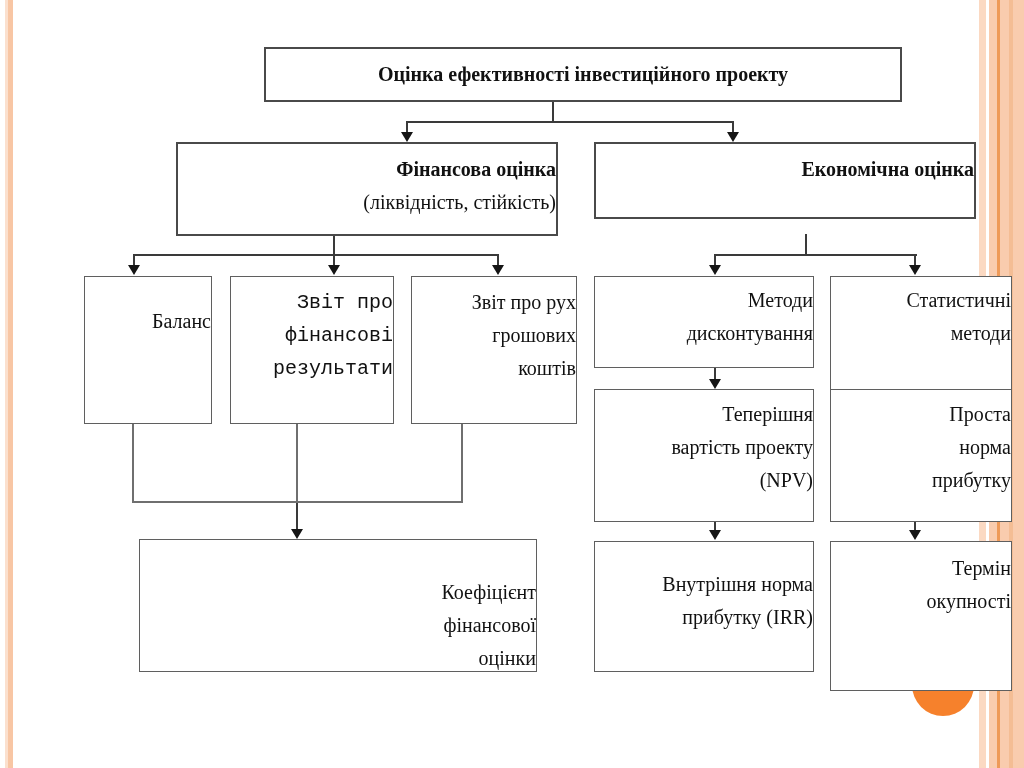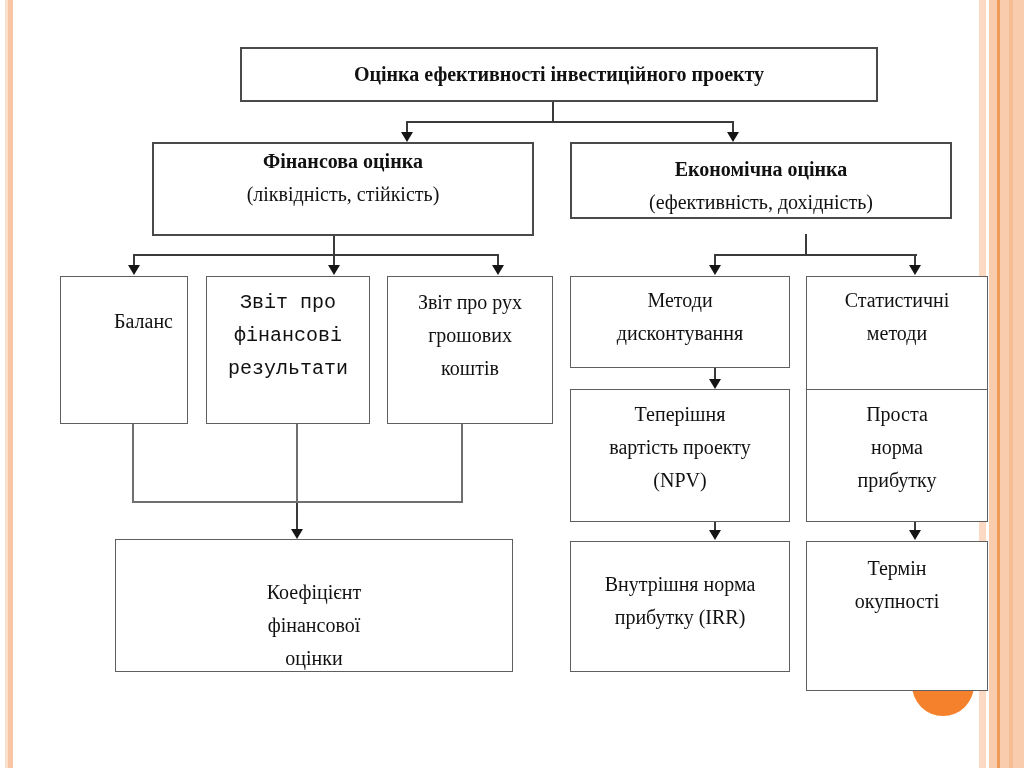--- a/index.html
+++ b/index.html
@@ -7,22 +7,22 @@
        font-family:"Liberation Serif", serif;color:#111;overflow:hidden;}
 
   
   .stripe{position:absolute;top:0;bottom:0;z-index:0;}
 
   
   .circle{position:absolute;width:62px;height:62px;border-radius:50%;z-index:0;}
 
   
   .node{position:absolute;background:#ffffff;border:2px solid #4a4a4a;
-        box-sizing:border-box;text-align:center;font-size:20px;line-height:33px;
-        z-index:2;}
+        box-sizing:border-box;text-align:right;font-size:20px;line-height:33px;
+        z-index:2;margin-left:24px;}
   .node .label{white-space:pre-line;display:block;}
   .bold{font-weight:bold;}
   .thin{border-width:1.5px;border-color:#5f5f5f;}
 
   
   .line{position:absolute;background:#3a3a3a;z-index:1;}
   .line.gray{background:#6f6f6f;}
   .arrowhead{position:absolute;width:0;height:0;z-index:1;
              border-left:6px solid transparent;border-right:6px solid transparent;
              border-top:10px solid #151515;}
@@ -76,28 +76,27 @@
 <div class="line gray" style="left:296px;top:424px;width:2px;height:79px;"></div>
 <div class="line gray" style="left:461px;top:424px;width:2px;height:79px;"></div>
 <div class="line gray" style="left:132px;top:501px;width:331px;height:2px;"></div>
 <div class="line" style="left:296px;top:503px;width:2px;height:28px;"></div>
 <div class="arrowhead" style="left:291px;top:529px;"></div>
 
 <div class="node" style="left:240px;top:47px;width:638px;height:55px;display:flex;align-items:center;justify-content:center;">
   <span class="label bold">Оцінка ефективності інвестиційного проекту</span>
 </div>
 
-<div class="node" style="left:152px;top:142px;width:382px;height:94px;padding-top:1px;">
+<div class="node" style="left:152px;top:142px;width:382px;height:94px;padding-top:9px;">
   <span class="label bold">Фінансова оцінка</span>
   <span class="label">(ліквідність, стійкість)</span>
 </div>
 
 <div class="node" style="left:570px;top:142px;width:382px;height:77px;padding-top:9px;">
   <span class="label bold">Економічна оцінка</span>
-  <span class="label">(ефективність, дохідність)</span>
 </div>
 
 <div class="node thin" style="left:60px;top:276px;width:128px;height:148px;padding-top:28px;padding-left:39px;">
   <span class="label">Баланс</span>
 </div>
 
 <div class="node thin" style="left:206px;top:276px;width:164px;height:148px;padding-top:9px;font-family:Liberation Mono, monospace;">
   <span class="label">Звіт про
 фінансові
 результати</span>

